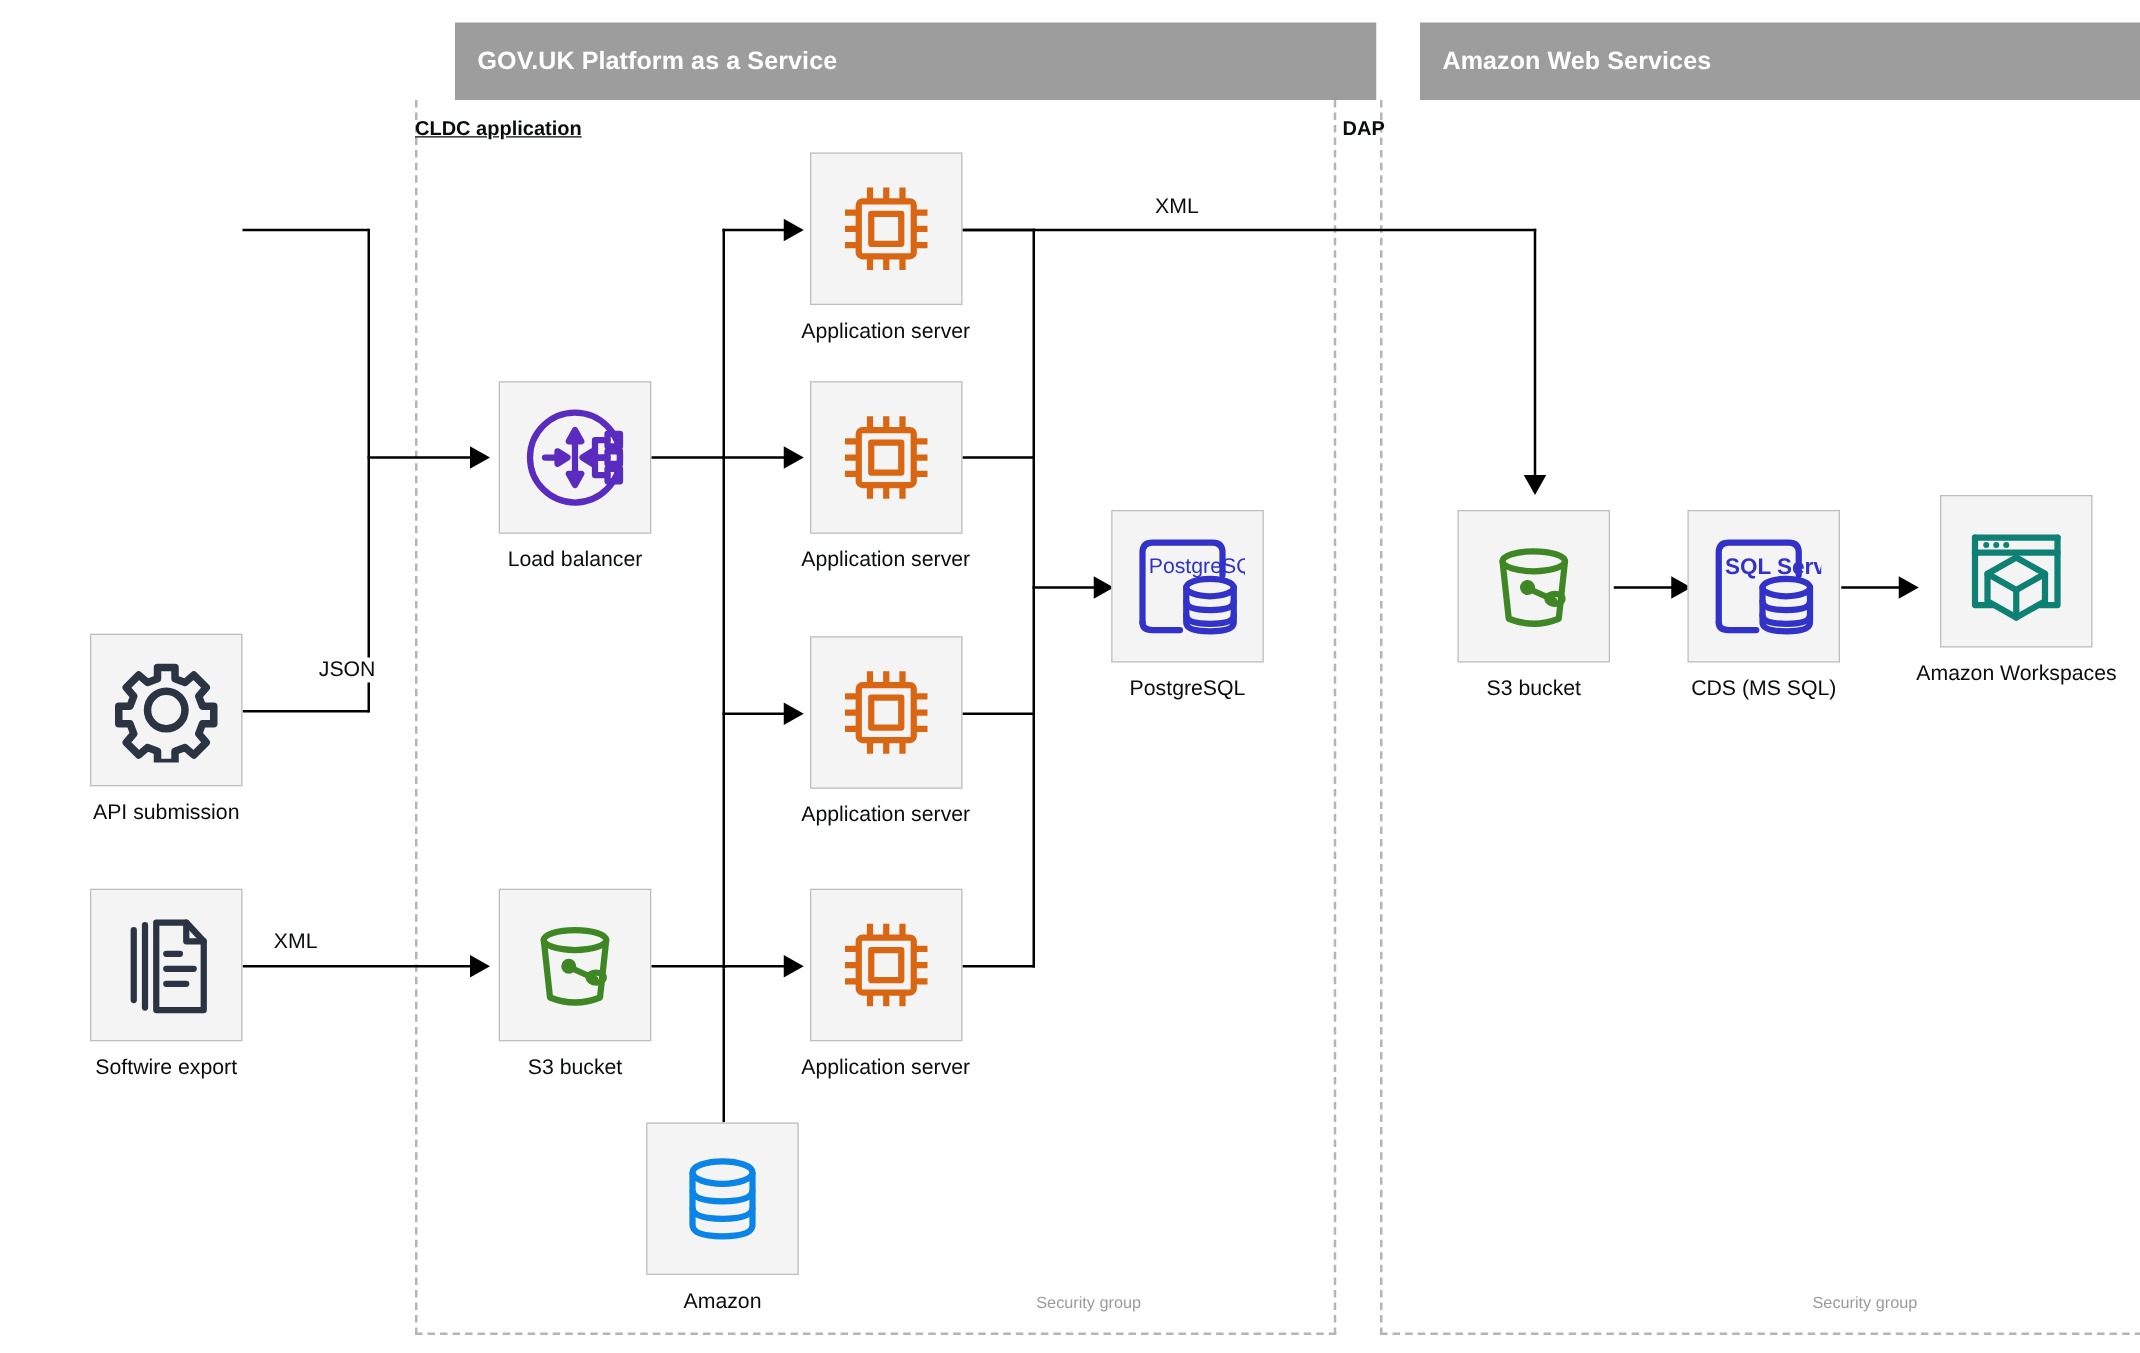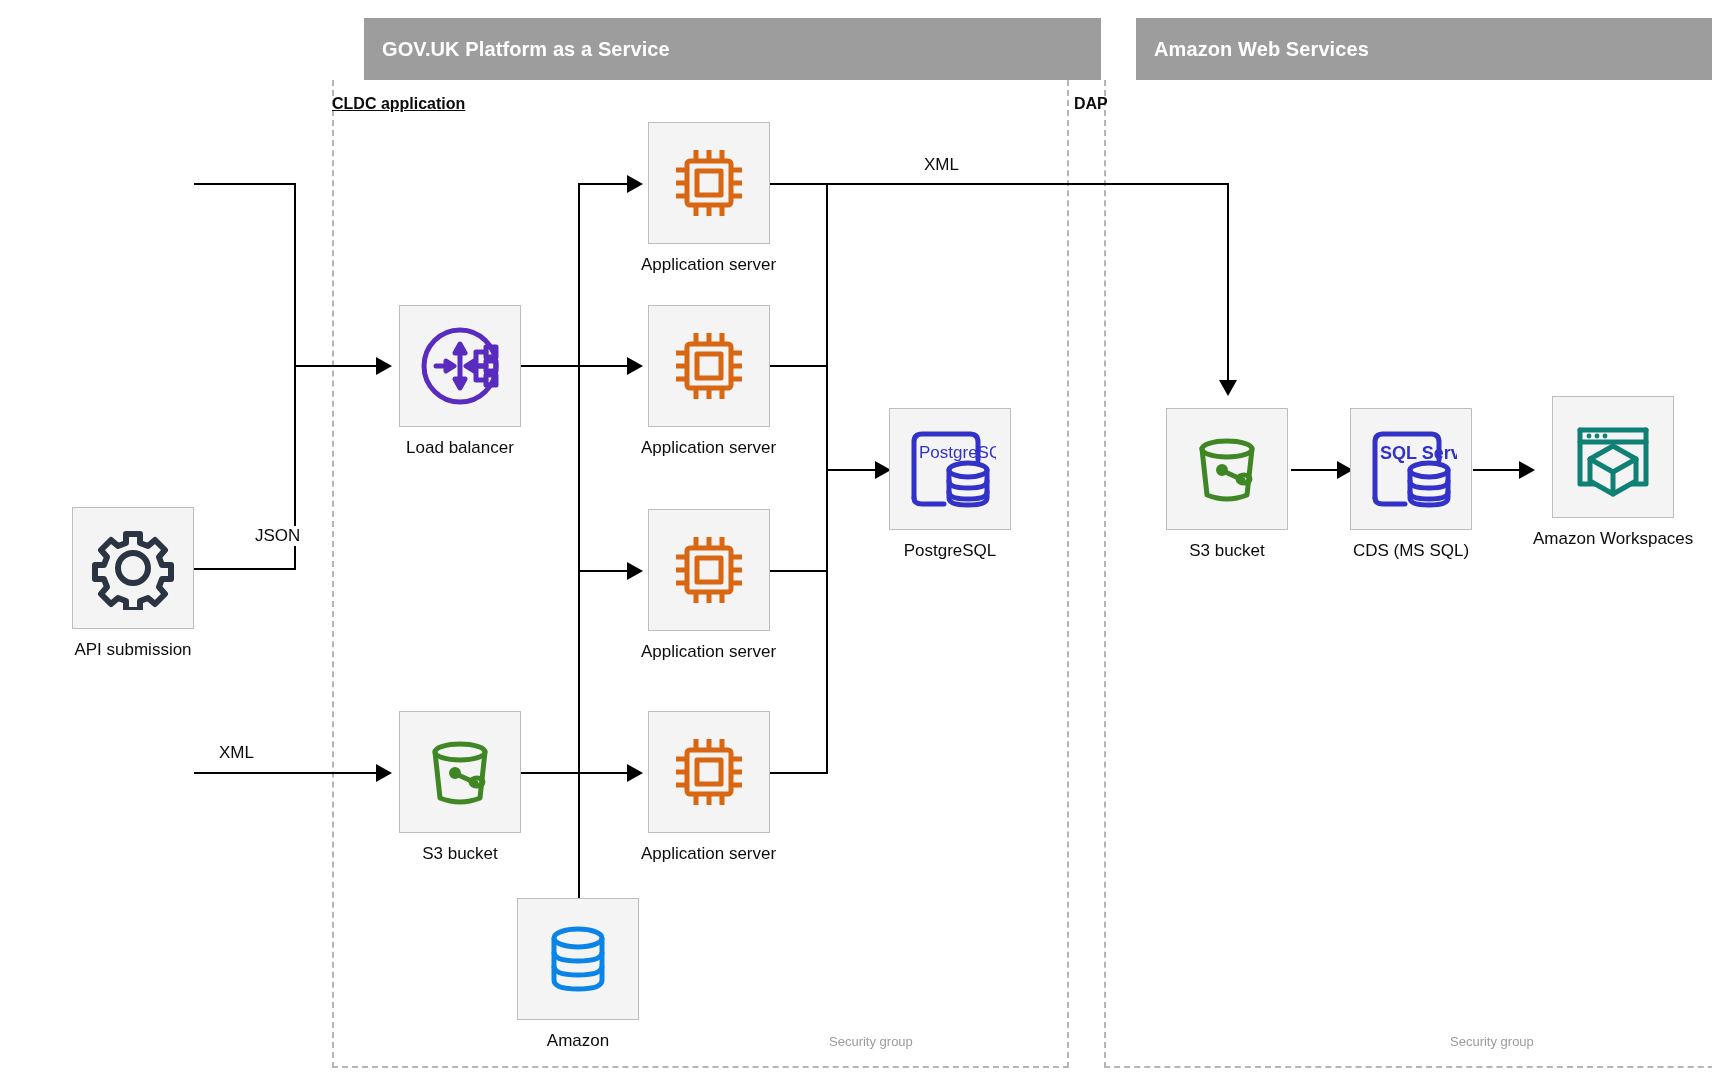--- a/index.html
+++ b/index.html
@@ -177,20 +177,36 @@
       <span>
         <svg width="84" height="84" viewBox="0 0 84 84" fill="none" stroke="#2b3442" stroke-width="6" stroke-linejoin="round">
           <circle cx="42" cy="42" r="15"></circle>
           <path d="M35 8 L49 8 L49 17 L57 20 L64 14 L74 24 L68 31 L71 39 L80 39 L80 53 L71 53 L68 61 L74 68 L64 78 L57 72 L49 75 L49 84 L35 84 L35 75 L27 72 L20 78 L10 68 L16 61 L13 53 L4 53 L4 39 L13 39 L16 31 L10 24 L20 14 L27 20 L35 17 Z"></path>
         </svg>
       </span>
     </div>
     <div class="node-label">API submission</div>
   </div>
 
+  <div class="node" style="left:72px; top:711px;">
+    <div class="node-box">
+      <span>
+        <svg width="84" height="84" viewBox="0 0 84 84" fill="none" stroke="#2b3442" stroke-width="5" stroke-linejoin="round" stroke-linecap="round">
+          <path d="M16 14 L16 70"></path>
+          <path d="M25 10 L25 76"></path>
+          <path d="M34 8 L58 8 L72 23 L72 78 L34 78 Z"></path>
+          <path d="M58 8 L58 23 L72 23"></path>
+          <path d="M42 33 L53 33"></path>
+          <path d="M42 45 L64 45"></path>
+          <path d="M42 57 L58 57"></path>
+        </svg>
+      </span>
+    </div>
+    <div class="node-label">Softwire export</div>
+  </div>
 
   <div class="node" style="left:399px; top:305px;">
     <div class="node-box">
       <span>
         <svg width="88" height="88" viewBox="0 0 88 88" fill="none" stroke="#5a2bbf" stroke-width="5" stroke-linejoin="round" stroke-linecap="round">
           <circle cx="44" cy="44" r="36"></circle>
           <path d="M20 44 L34 44"></path>
           <path d="M30 39 L38 44 L30 49 Z" fill="#5a2bbf"></path>
           <path d="M44 26 L44 62"></path>
           <path d="M39 31 L44 22 L49 31 Z" fill="#5a2bbf"></path>

